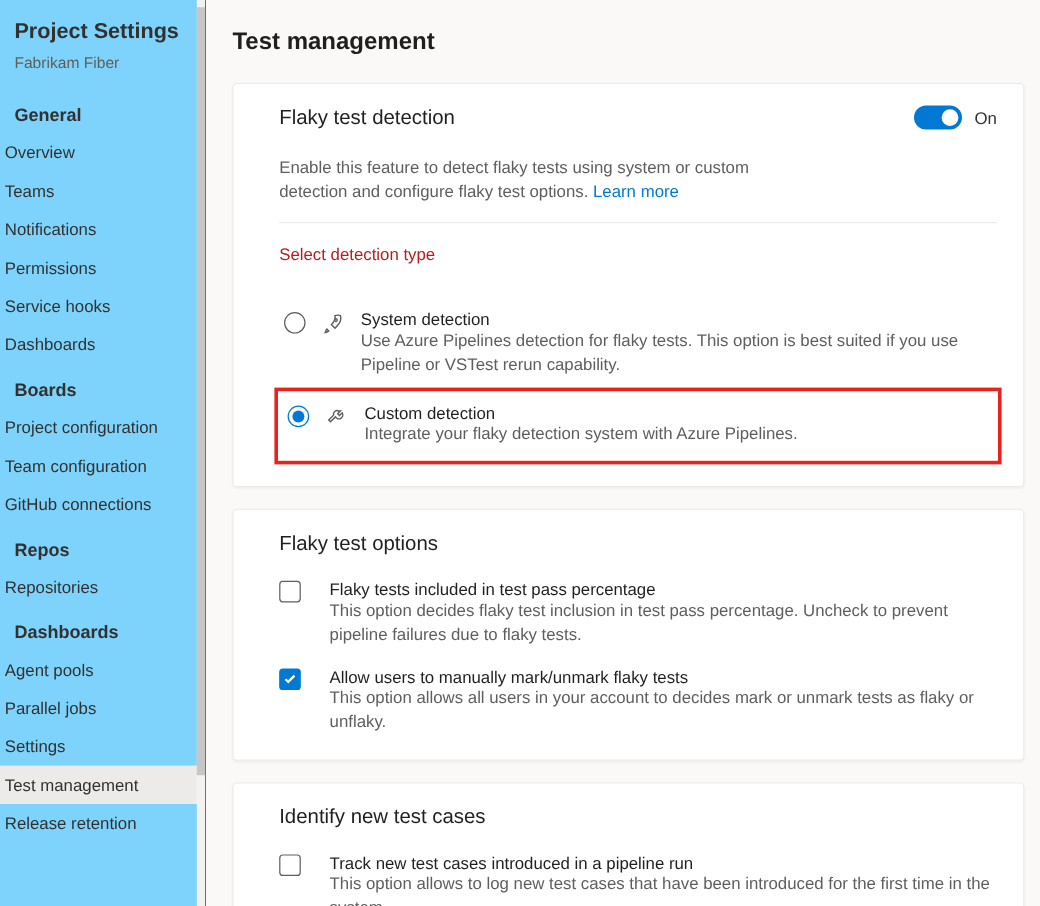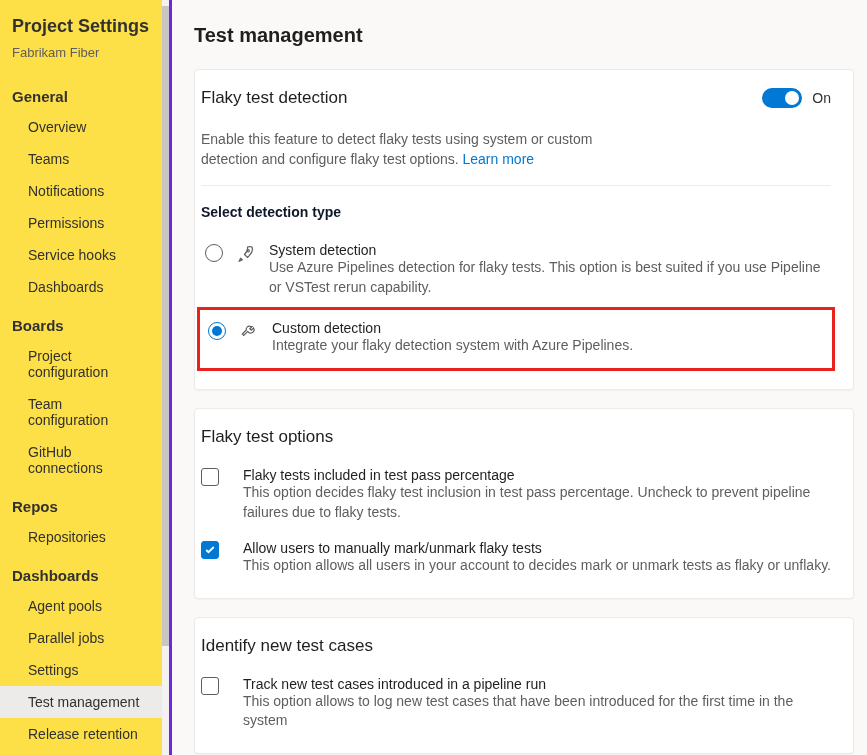--- a/index.html
+++ b/index.html
@@ -8,22 +8,22 @@
     font-size: 14px;
     color: #323130;
     background: #ffffff;
     width: 867px;
     height: 755px;
     overflow: hidden;
     display: flex;
   }
   .sidebar {
     width: 172px;
-    background: #fde047;
-    border-right: 3px solid #6d28d9;
+    background: #7dd3fc;
+    border-right: 1px solid #6d28d9;
     padding: 10px 0 10px 0;
     overflow-y: auto;
     position: relative;
   }
   .sidebar-scroll-track {
     position: absolute;
     right: 0;
     top: 0;
     width: 7px;
     height: 100%;
@@ -50,21 +50,21 @@
   }
   .sidebar-group {
     font-weight: 600;
     font-size: 15px;
     padding: 8px 12px 6px 12px;
     margin-top: 6px;
   }
   .sidebar-item {
     font-size: 14px;
     color: #323130;
-    padding: 8px 28px;
+    padding: 8px 4px;
     cursor: pointer;
   }
   .sidebar-item.active {
     background: #edebe9;
   }
 
   .content {
     flex: 1;
     padding: 16px 0 0 22px;
     overflow-y: auto;
@@ -75,21 +75,21 @@
     font-size: 20px;
     font-weight: 600;
     margin: 8px 0 22px 0;
     color: #201f1e;
   }
   .card {
     background: #ffffff;
     border: 1px solid #edebe9;
     border-radius: 4px;
     box-shadow: 0 1px 2px rgba(0,0,0,0.04);
-    padding: 18px 22px 22px 6px;
+    padding: 18px 22px 22px 38px;
     margin-bottom: 18px;
   }
   .card-header-row {
     display: flex;
     align-items: center;
     justify-content: space-between;
   }
   .card-title {
     font-size: 17px;
     font-weight: 400;
@@ -114,23 +114,22 @@
   .toggle-knob {
     position: absolute; top: 3px; right: 3px;
     width: 14px; height: 14px; border-radius: 50%; background: #fff;
   }
   .toggle-label { font-size: 14px; }
 
   .hr { height: 1px; background: #edebe9; margin: 16px 0 18px 0; }
 
   .sub-heading {
     font-size: 14px;
-    color: #0f172a;
-    margin-bottom: 16px;
-    font-weight: bold;
+    color: #b91c1c;
+    margin-bottom: 32px;
   }
 
   .radio-row {
     display: flex;
     align-items: flex-start;
     gap: 14px;
     padding: 6px 4px;
   }
   .radio-row.highlighted {
     border: 3px solid #e8231d;

